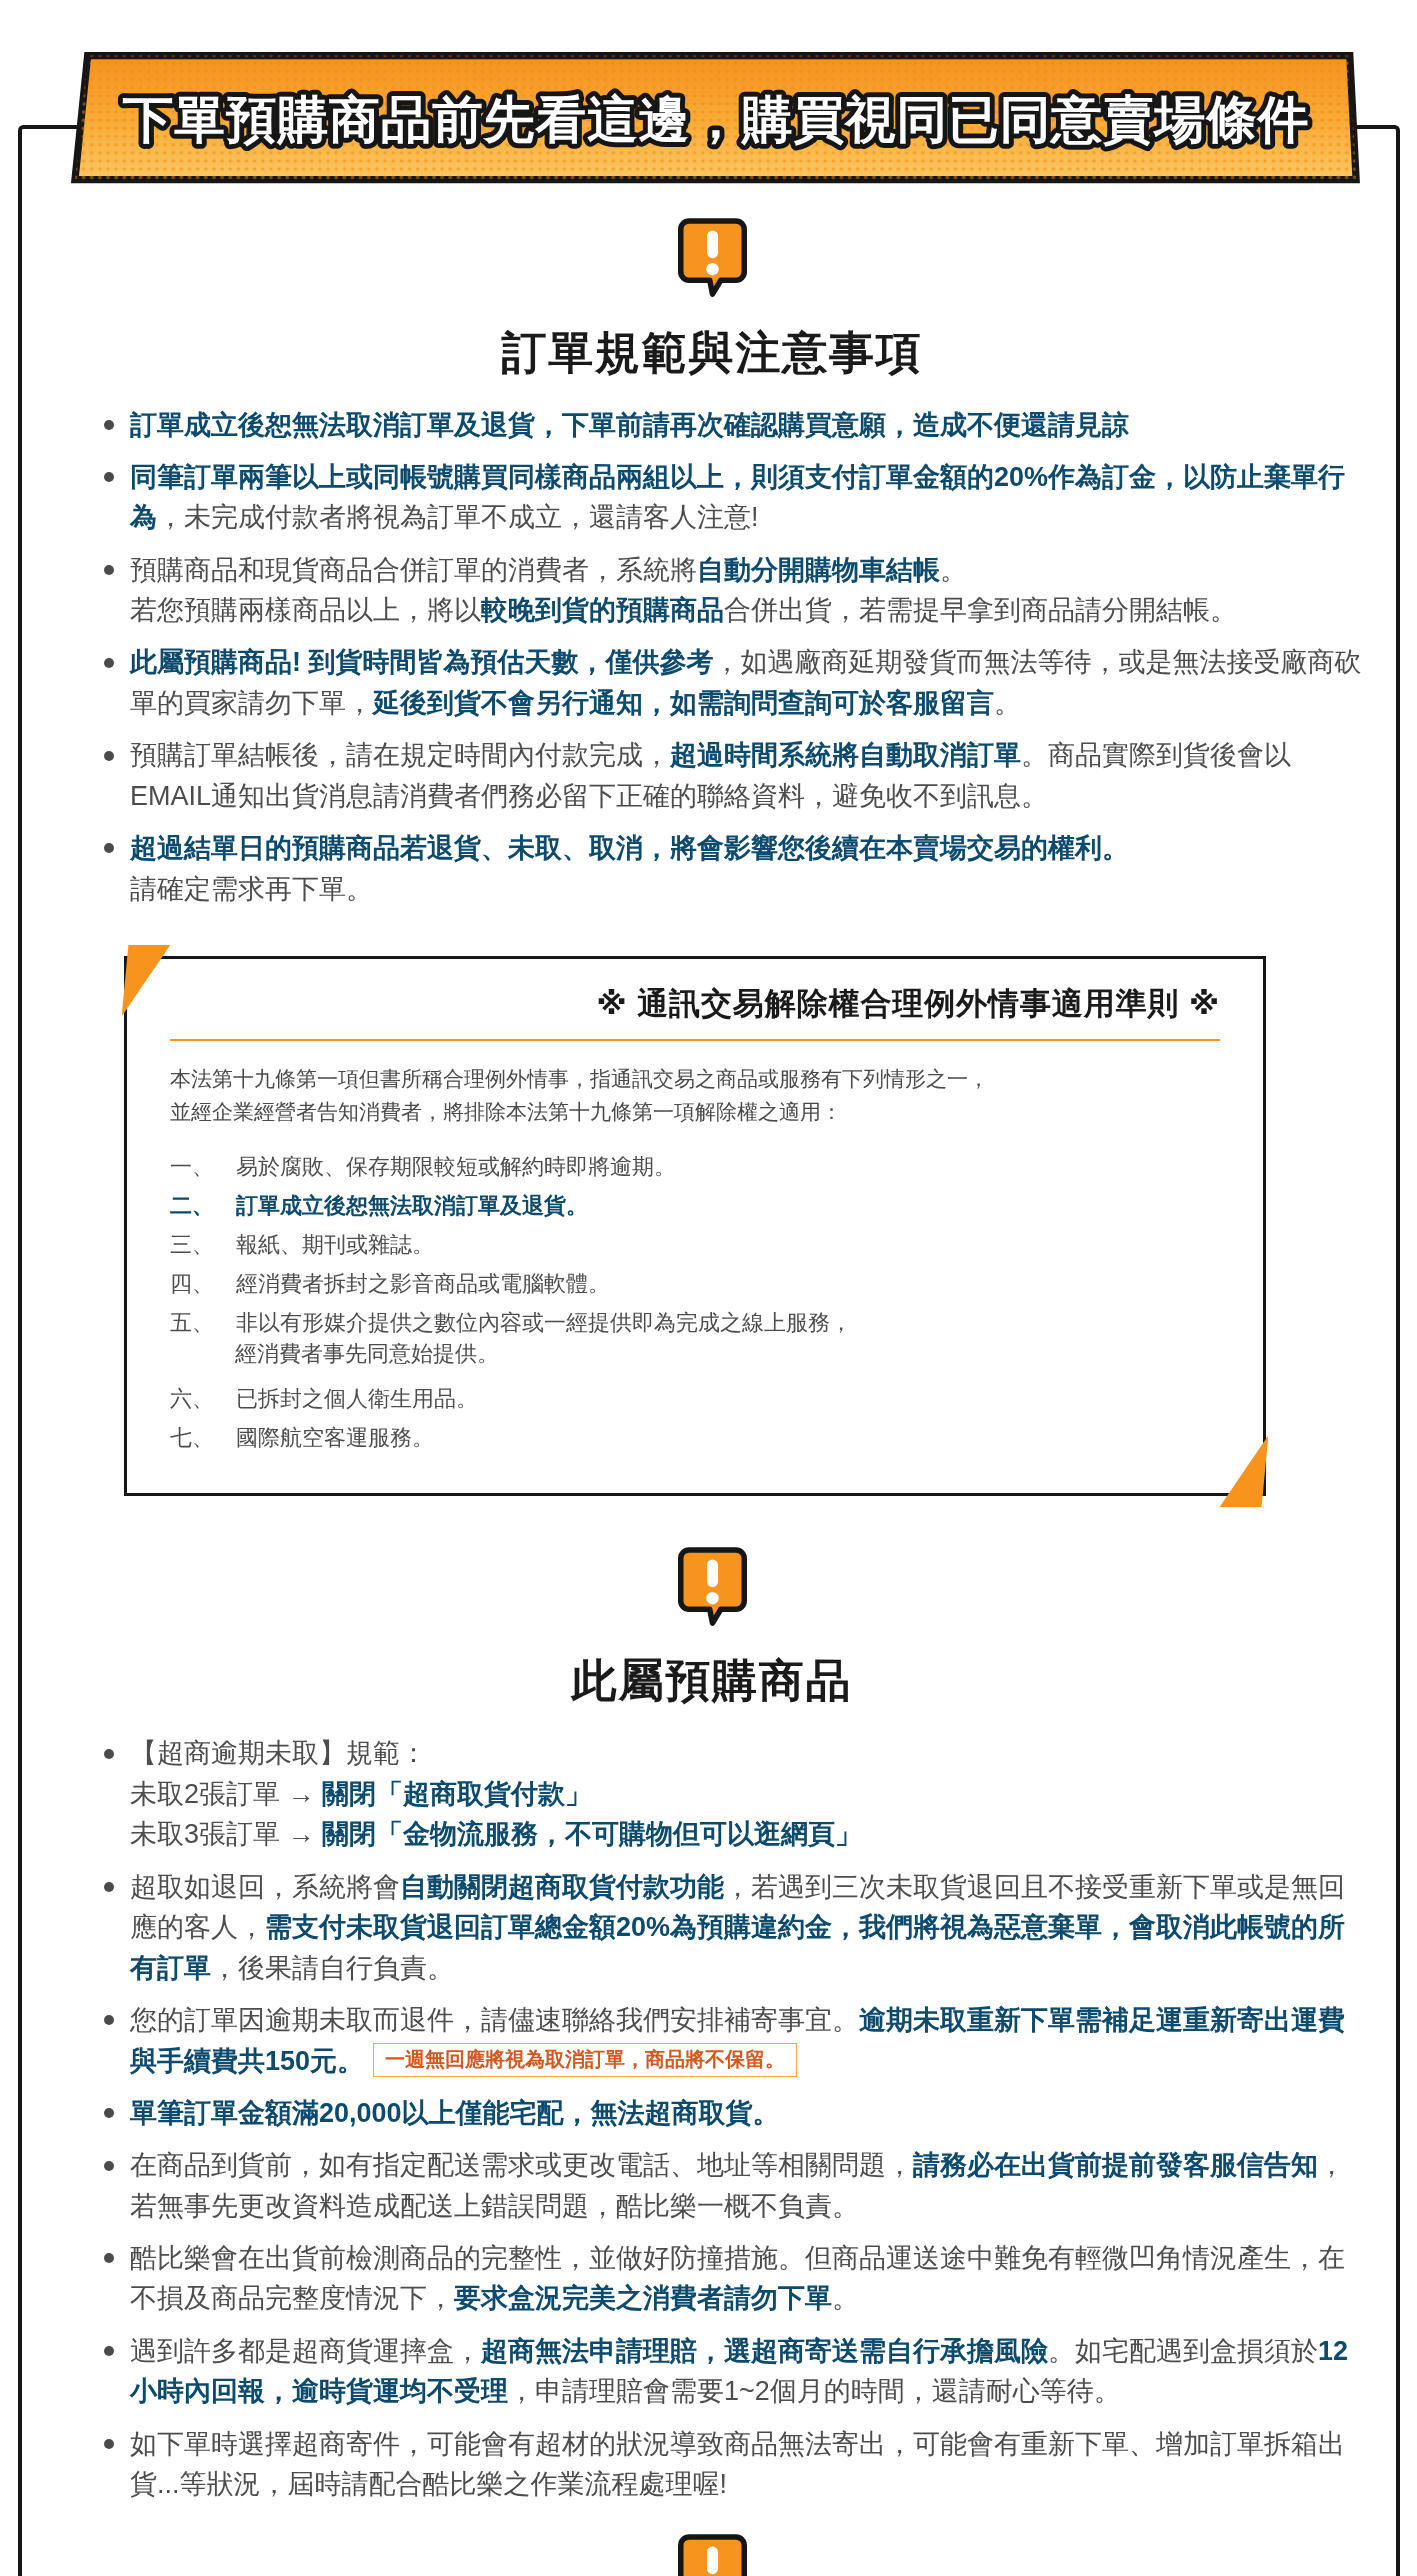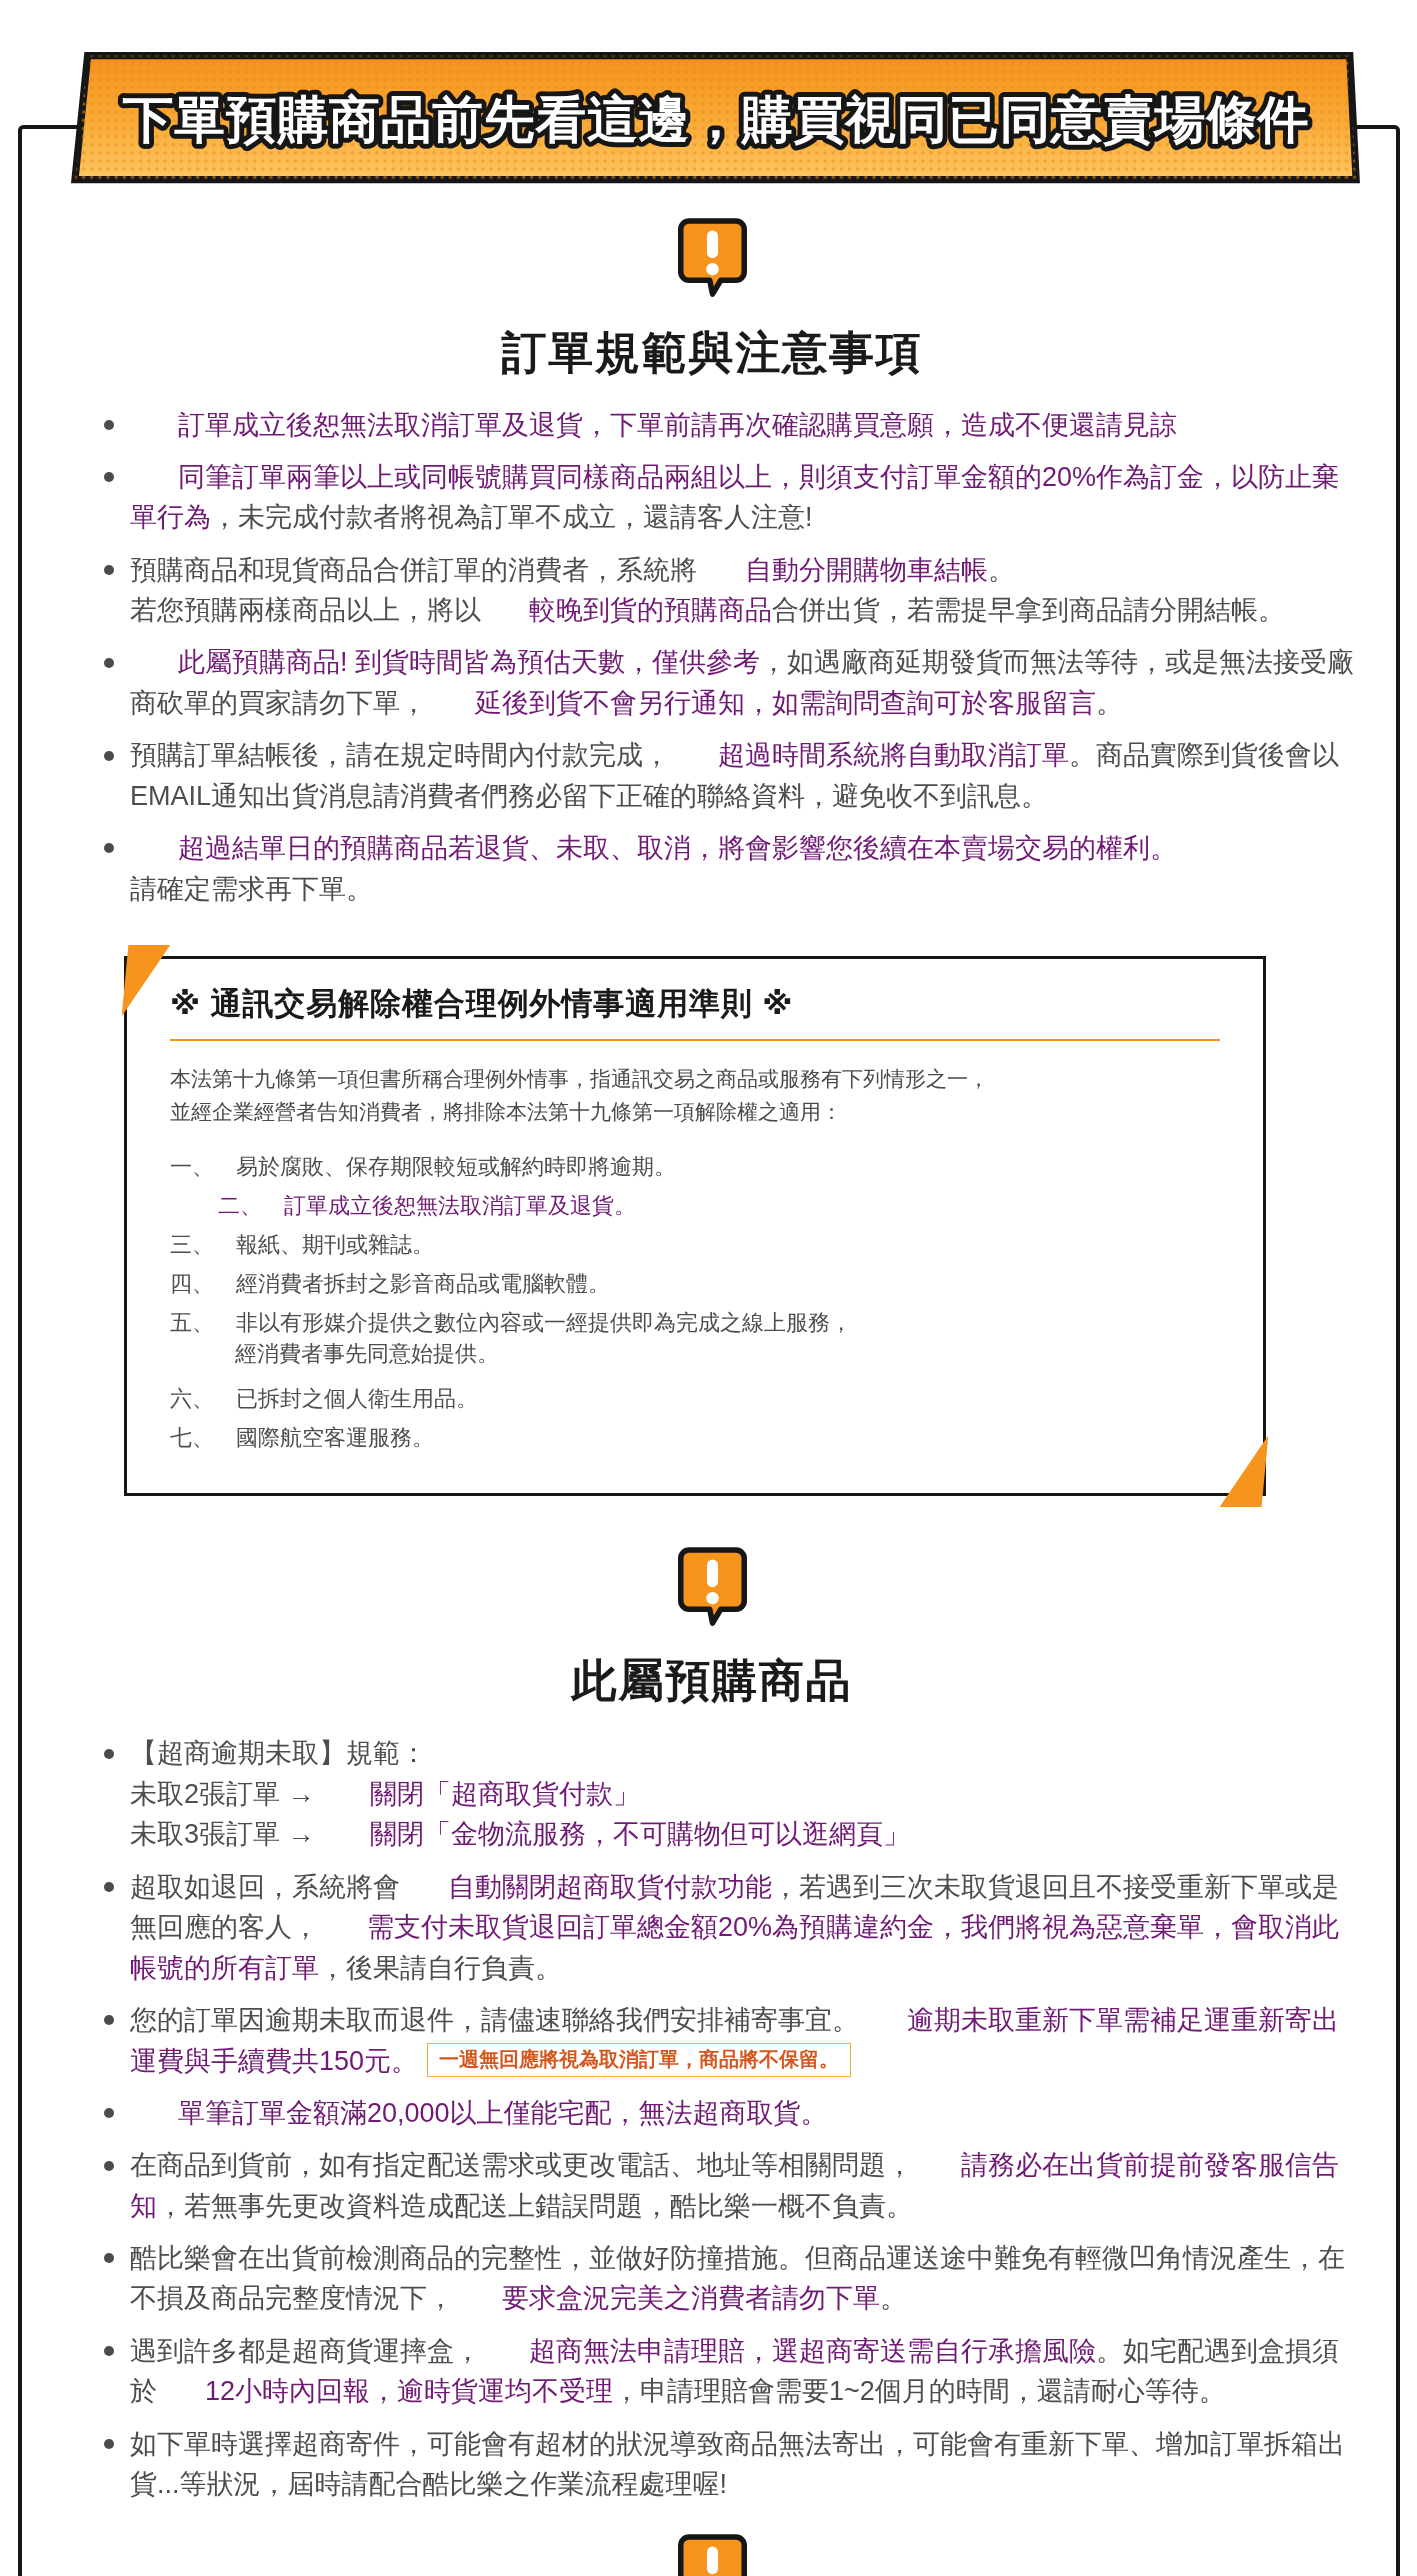--- a/index.html
+++ b/index.html
@@ -65,21 +65,21 @@
   }
   li.b-li::before {
     content:"";
     position:absolute; left:4.5px; top:15.4px;
     width:10px; height:10px; border-radius:50%;
     background:#4b4b4b;
   }
 
   
   .sg-n { color:#4D4D4D; }
-  .sg-o { color:#701a75; font-weight:400;margin-left:48px; }
+  .sg-o { color:#0c4a6e; font-weight:700; }
   .sg-box {
     display:inline-block; white-space:normal;
     border:1.8px solid #F3A93C;
     color:#D4571E; font-weight:700;
     font-size:20px; line-height:1.25;
     padding:2.7px 11px 3.6px;
     margin-left:9px;
     vertical-align:3.6px;
     background:#fff;
   }
@@ -98,21 +98,21 @@
   }
   .law-corner-tl {
     left:-5.4px; top:-14.5px; width:49px; height:72px;
     clip-path:polygon(14% 0, 100% 0, 0 100%);
   }
   .law-corner-br {
     right:-5.4px; bottom:-14.5px; width:49px; height:72px;
     clip-path:polygon(100% 0, 86% 100%, 0 100%);
   }
   .law-title {
-    text-align:left;
+    text-align:right;
     font-size:31px; font-weight:900; color:#1a1a1a;
     letter-spacing:0.9px;
     margin-bottom:14.5px;
   }
   .law-rule {
     border:none; border-top:2.7px solid #F7941D;
     margin:0 0 22px;
   }
   .law-intro {
     font-size:21px; line-height:1.55; color:#4a4a4a;

